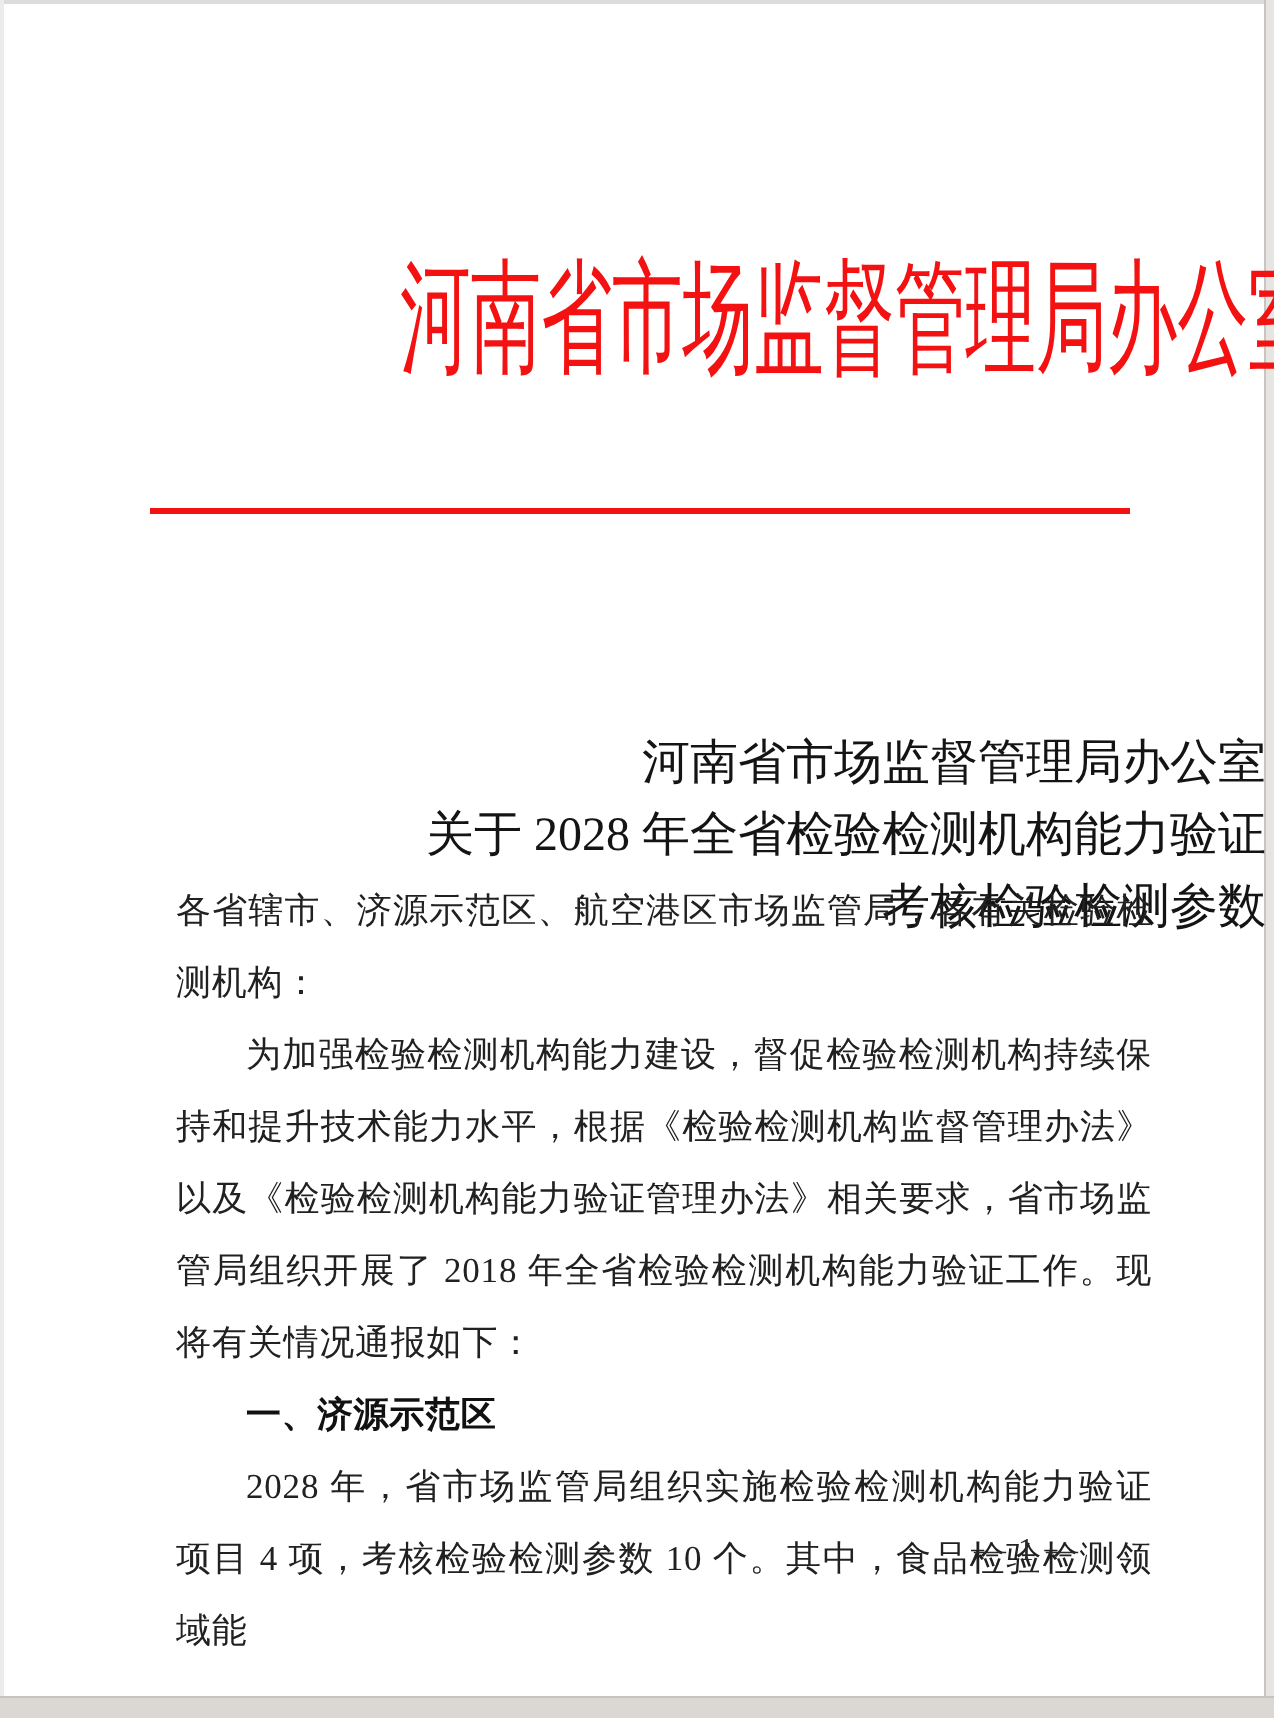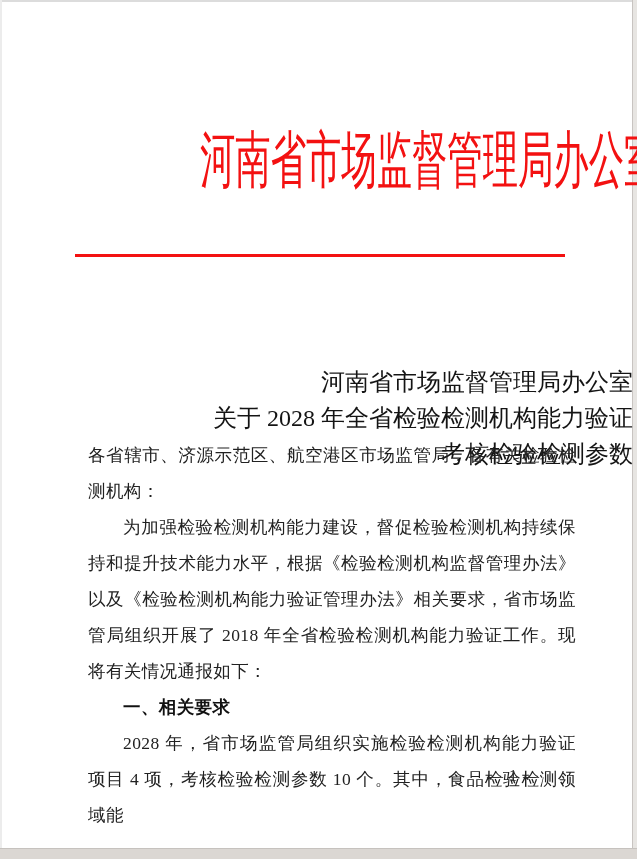--- a/index.html
+++ b/index.html
@@ -98,19 +98,19 @@
 
   <div class="doc-title">
     <div>河南省市场监督管理局办公室</div>
     <div>关于 2028 年全省检验检测机构能力验证</div>
     <div>考核检验检测参数</div>
   </div>
 
   <div class="body-block">
     <div>各省辖市、济源示范区、航空港区市场监管局，各有关检验检测机构：</div>
     <div class="para-indent">为加强检验检测机构能力建设，督促检验检测机构持续保持和提升技术能力水平，根据《检验检测机构监督管理办法》以及《检验检测机构能力验证管理办法》相关要求，省市场监管局组织开展了 2018 年全省检验检测机构能力验证工作。现将有关情况通报如下：</div>
-    <div class="section-heading">一、相关要求</div>
+    <div class="section-heading">一、济源示范区</div>
     <div class="para-indent">2028 年，省市场监管局组织实施检验检测机构能力验证项目 4 项，考核检验检测参数 10 个。其中，食品检验检测领域能</div>
   </div>
 
   <div class="page-number">— 1 —</div>
 
 </div>
 
 </body></html>

